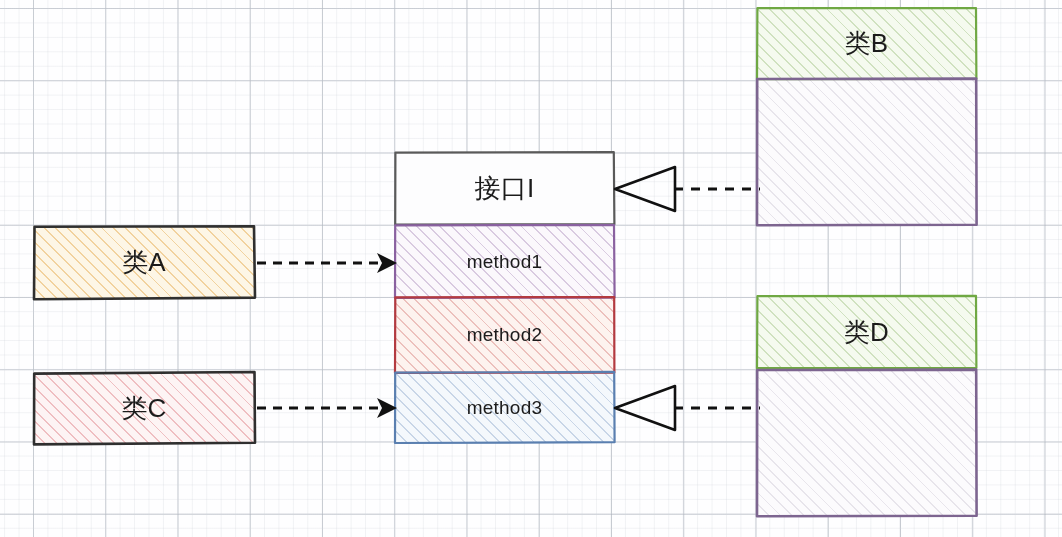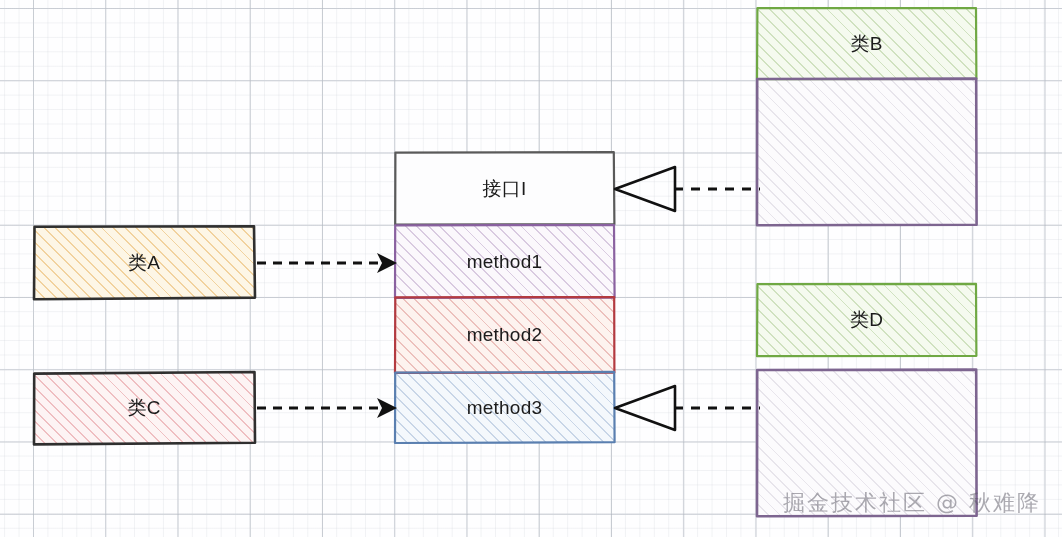--- a/index.html
+++ b/index.html
@@ -38,21 +38,21 @@
 
   .label {
     position: relative;
     z-index: 3;
     color: #1b1b1b;
     font-size: 19px;
     line-height: 1.34;
     letter-spacing: 0.2px;
     white-space: pre-line;
   }
-  .label-cn { font-size: 19px; }
+  .label-cn { font-size: 26px; }
 
   
   .hatch::before {
     content: "";
     position: absolute;
     inset: 0;
     z-index: 1;
     pointer-events: none;
   }
   .hatch-orange::before {
@@ -189,21 +189,21 @@
     <svg class="edge" viewBox="0 0 227 154" preserveAspectRatio="none">
       <path d="M4.2,4.0 L223.2,3.6 L223.6,149.8 L4.0,150.2 Z" fill="none" stroke="#7d6590" stroke-width="2.6" stroke-linejoin="round"></path>
     </svg>
     <span class="method-list">
       <span>method1</span><br>
       <span>method2</span><br>
       <span class="m-red">method3</span>
     </span>
   </div>
 
-  <div class="box hatch hatch-green" style="left:757px; top:284px; width:219px; height:72px;">
+  <div class="box hatch hatch-green" style="left:757px; top:296px; width:219px; height:72px;">
     <svg class="edge" viewBox="0 0 227 80" preserveAspectRatio="none">
       <path d="M4.4,4.2 L223.0,3.9 L223.4,75.8 L4.0,76.2 Z" fill="none" stroke="#6fa843" stroke-width="2.2" stroke-linejoin="round"></path>
     </svg>
     <span class="label label-cn">类D</span>
   </div>
 
   <div class="box hatch hatch-plain" style="left:757px; top:370px; width:219px; height:146px;">
     <svg class="edge" viewBox="0 0 227 154" preserveAspectRatio="none">
       <path d="M4.2,4.0 L223.2,3.6 L223.6,149.8 L4.0,150.2 Z" fill="none" stroke="#7d6590" stroke-width="2.6" stroke-linejoin="round"></path>
     </svg>
@@ -227,15 +227,14 @@
   <svg class="connector" style="left:612px; top:160px; width:150px; height:60px;" viewBox="0 0 150 60">
     <line x1="62" y1="29" x2="148" y2="29" stroke="#111111" stroke-width="2.8" stroke-dasharray="9 8" stroke-linecap="butt"></line>
     <path d="M3,29 L63,7 L63,51 Z" fill="none" stroke="#111111" stroke-width="2.6" stroke-linejoin="round"></path>
   </svg>
 
   <svg class="connector" style="left:612px; top:380px; width:150px; height:60px;" viewBox="0 0 150 60">
     <line x1="62" y1="28" x2="148" y2="28" stroke="#111111" stroke-width="2.8" stroke-dasharray="9 8" stroke-linecap="butt"></line>
     <path d="M3,28 L63,6 L63,50 Z" fill="none" stroke="#111111" stroke-width="2.6" stroke-linejoin="round"></path>
   </svg>
 
-  <div class="watermark" style="left:783px; top:488px;">掘金技术社区 @ 秋难降</div>
 
 </div>
 
 </body></html>

